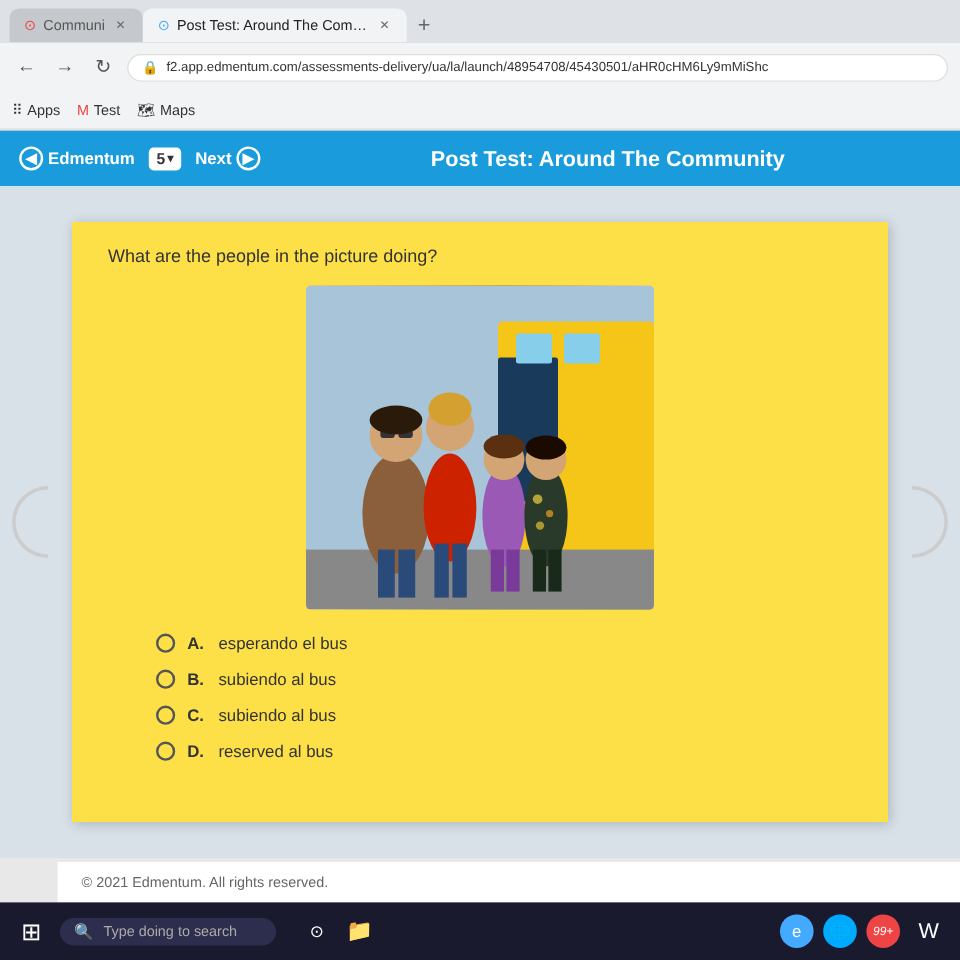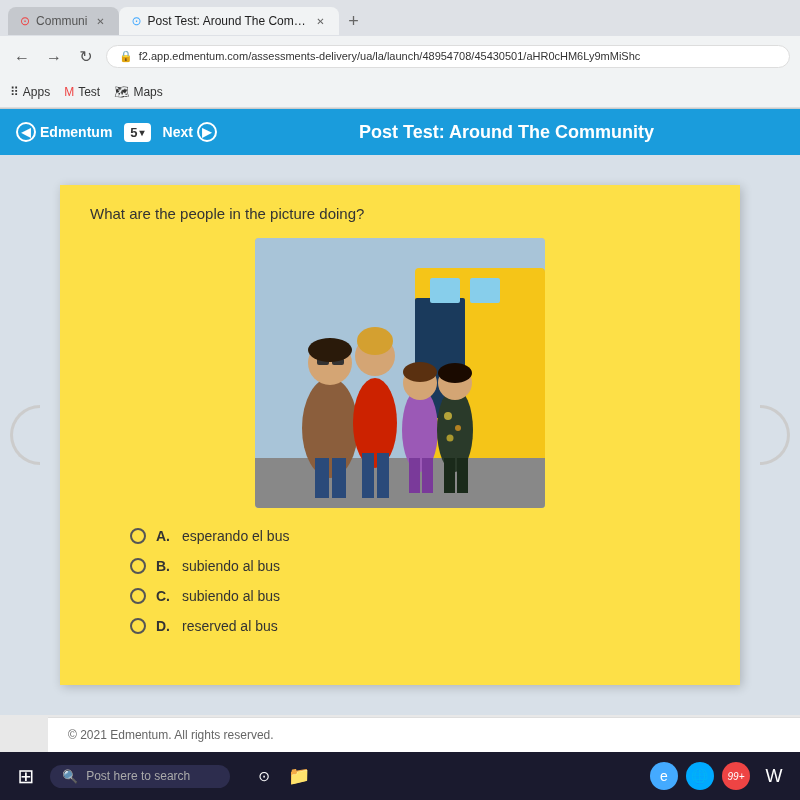--- a/index.html
+++ b/index.html
@@ -528,21 +528,21 @@
 <div class="footer">
   <span>© 2021 Edmentum. All rights reserved.</span>
 </div>
 
 <div class="taskbar">
   <div class="taskbar-start">
     <span class="windows-icon">⊞</span>
   </div>
   <div class="taskbar-search">
     <span style="color:#aaa; font-size:13px;">🔍</span>
-    <span class="taskbar-search-text">Post here to search</span>
+    <span class="taskbar-search-text">Type doing to search</span>
   </div>
   <div style="display:flex; align-items:center; gap:4px; margin-left:10px;">
     <div class="taskbar-icon" style="font-size:14px;">⊙</div>
     <div class="taskbar-icon">📁</div>
   </div>
   <div class="taskbar-icons">
     <div class="taskbar-icon" style="background:#4af; border-radius:50%; width:28px; height:28px; font-size:14px;">e</div>
     <div class="taskbar-icon" style="background:#0af; border-radius:50%; width:28px; height:28px; font-size:14px;">🌐</div>
     <div class="taskbar-icon" style="background:#e44; border-radius:50%; width:28px; height:28px; font-size:10px; color:white;font-style:italic;">
       <span>99+</span>

